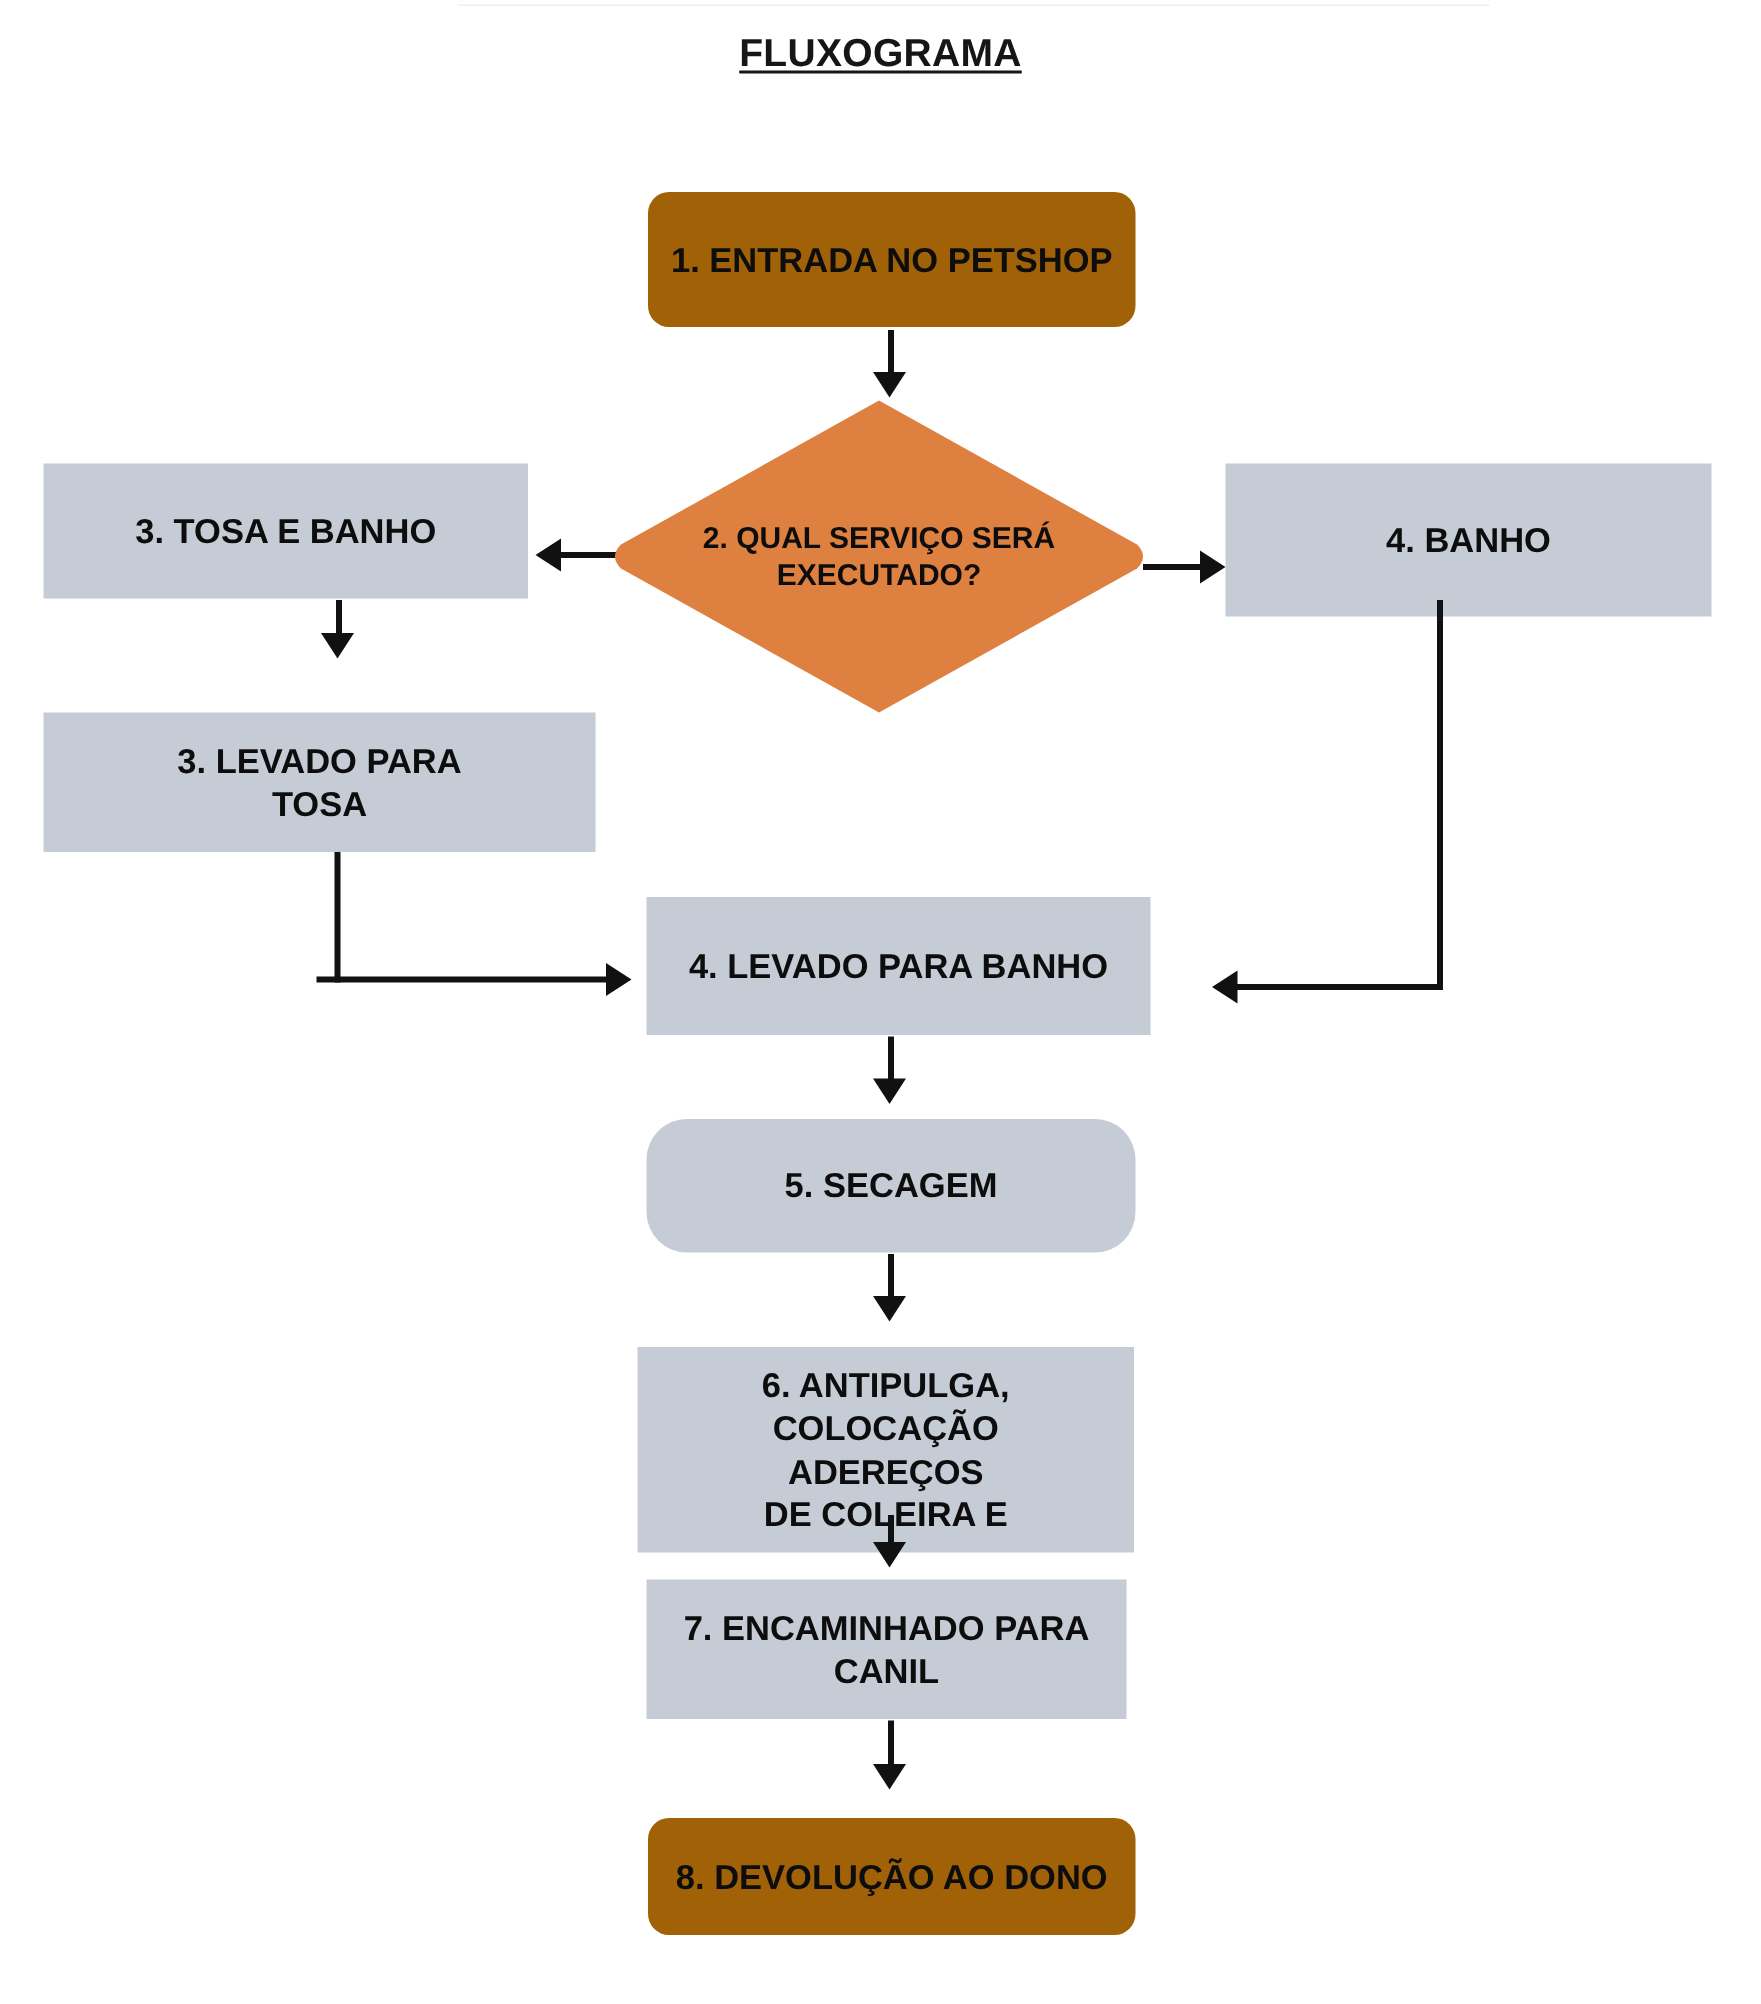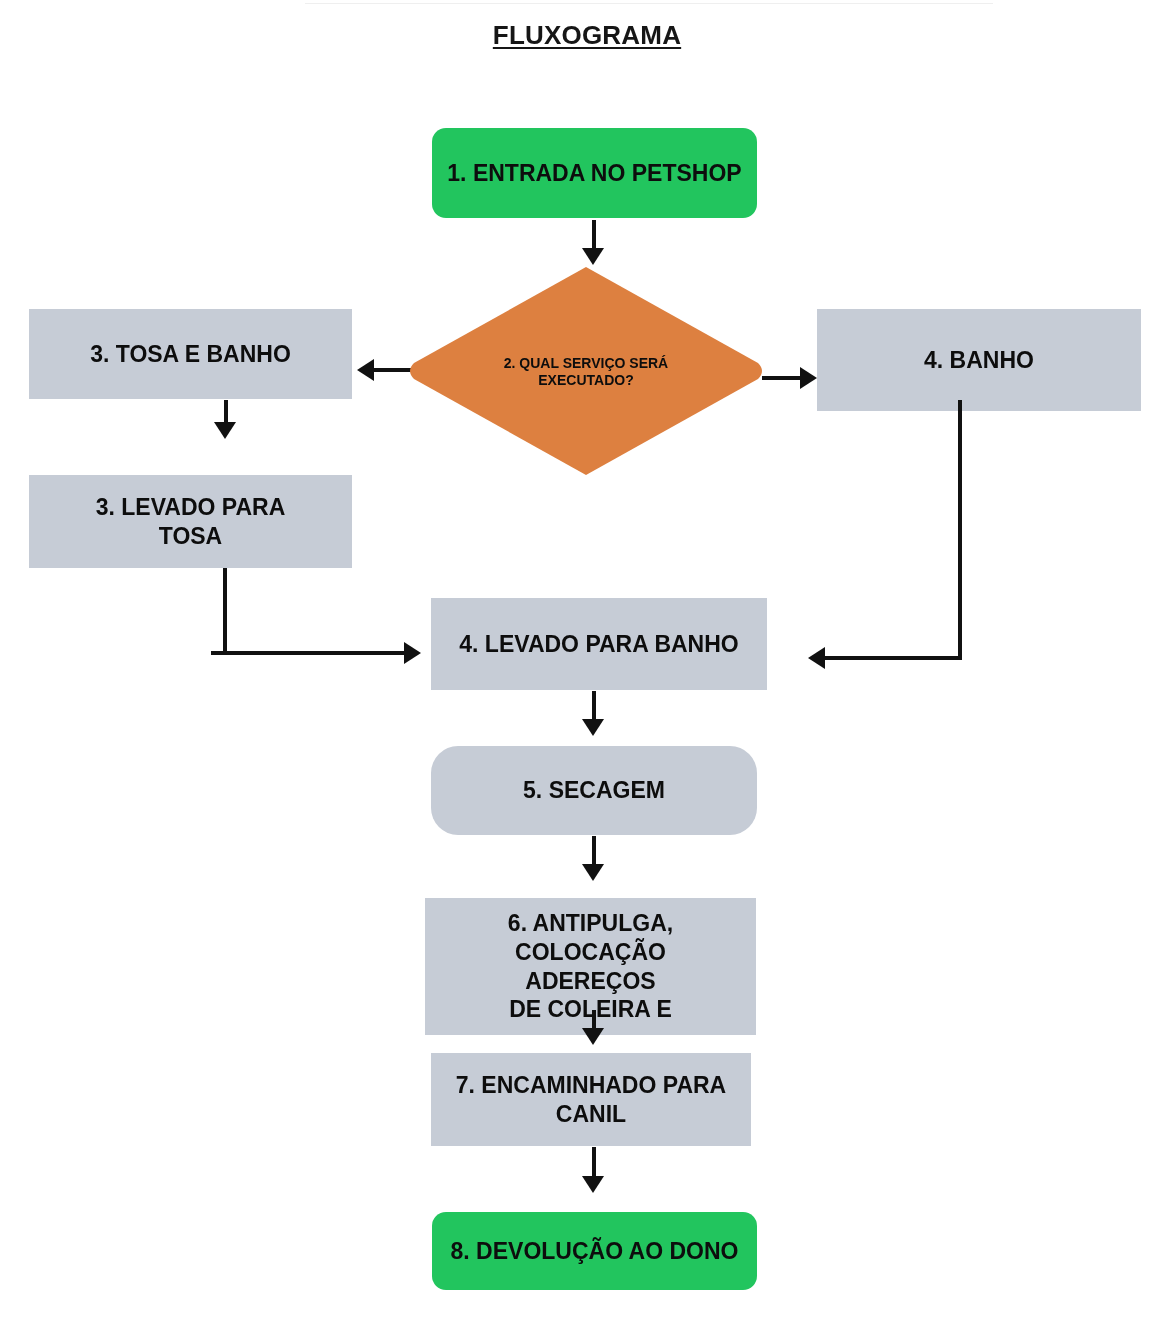--- a/index.html
+++ b/index.html
@@ -48,27 +48,27 @@
     font-weight: bold;
     color: #0d0d0d;
     line-height: 1.25;
     padding: 4px 8px;
   }
   .node.process {
     background: #c6ccd6;
     font-size: 23px;
   }
   .node.terminator {
-    background: #22c55e;
+    background: #a16207;
     border-radius: 14px;
     font-size: 23px;
   }
   .node.decision-label {
     background: transparent;
-    font-size: 14px;
+    font-size: 20px;
     z-index: 3;
   }
   .diamond-clip {
     position: absolute;
     z-index: 2;
   }
   .edge {
     position: absolute;
     background: #111111;
   }
@@ -131,21 +131,21 @@
   <div class="edge h" style="left:762px; top:376px; width:44px;"></div>
   <div class="arrowhead right" style="left:800px; top:367px;"></div>
 
   <div class="node process" style="left:29px; top:309px; width:323px; height:90px;">
     <span>3. TOSA E BANHO</span>
   </div>
 
   <div class="edge v" style="left:224px; top:400px; height:26px;"></div>
   <div class="arrowhead down" style="left:214px; top:422px;"></div>
 
-  <div class="node process" style="left:29px; top:475px; width:323px; height:93px;">
+  <div class="node process" style="left:29px; top:475px; width:368px; height:93px;">
     <span>
       <span class="line-br">3. LEVADO PARA</span>
       <span class="line-br">TOSA</span>
     </span>
   </div>
 
   <div class="edge v" style="left:223px; top:568px; height:87px;"></div>
   <div class="edge h" style="left:211px; top:651px; width:200px;"></div>
   <div class="arrowhead right" style="left:404px; top:642px;"></div>
 

